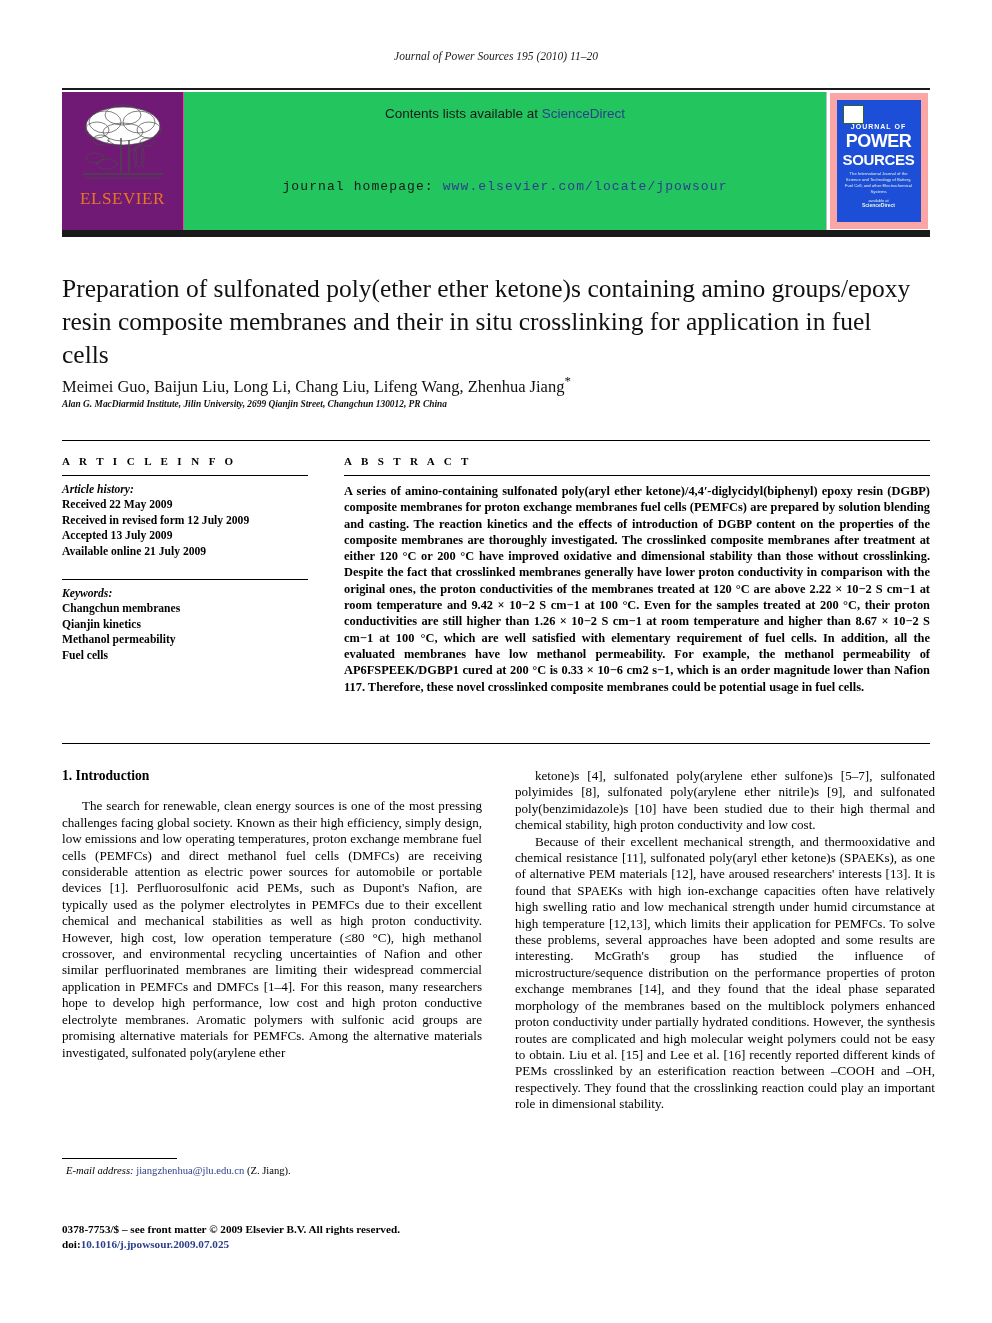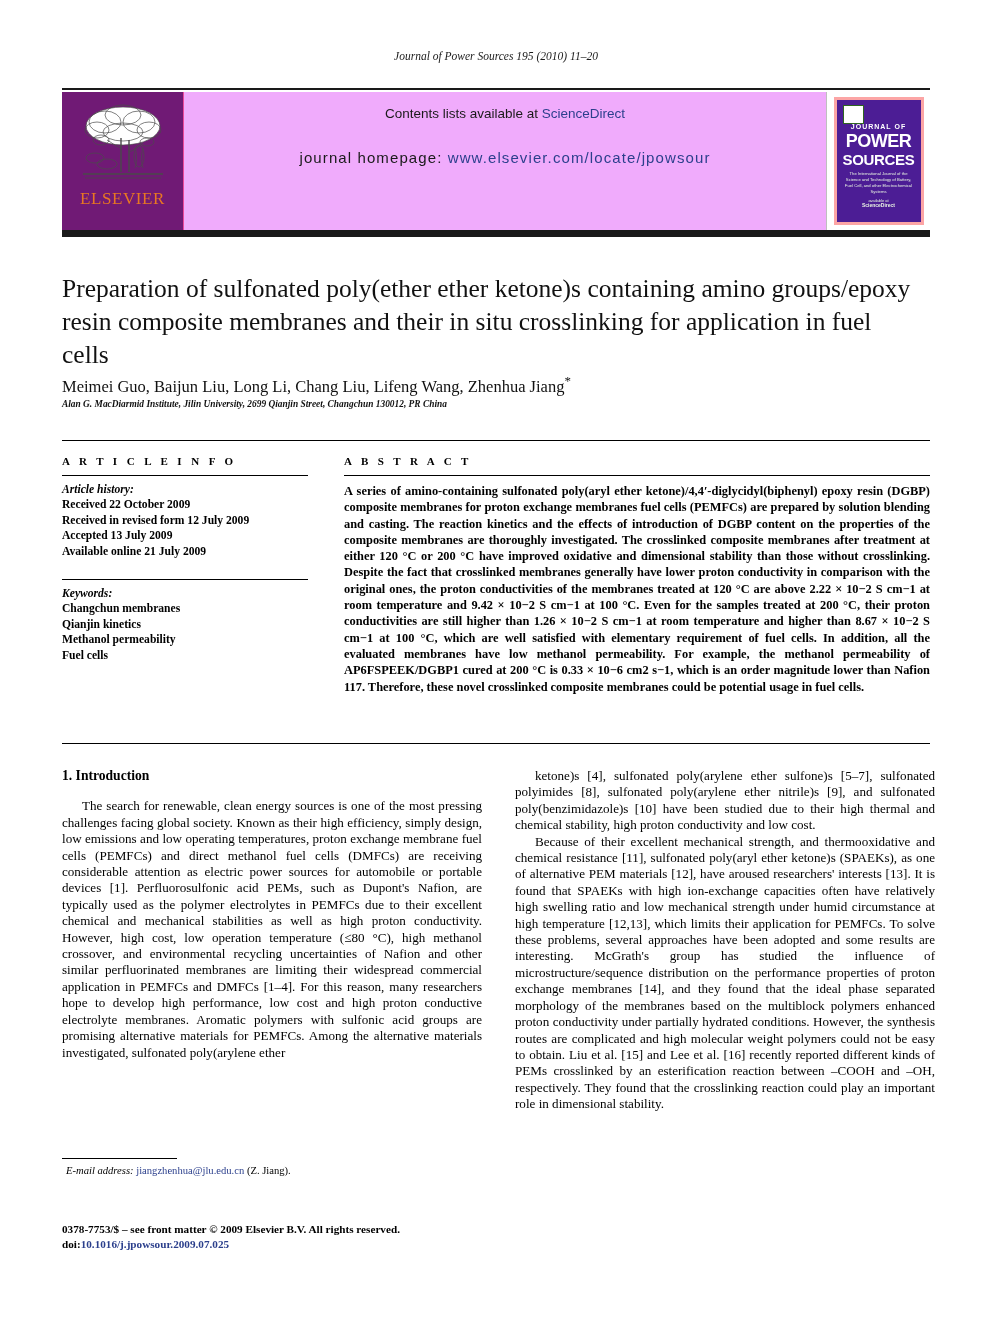--- a/index.html
+++ b/index.html
@@ -67,68 +67,69 @@
   .elsevier-word {
     font-family: "Liberation Serif", serif;
     font-size: 17px;
     letter-spacing: 0.6px;
     color: #E87722;
     font-weight: 400;
     margin-top: 1px;
   }
   .masthead-center {
     flex: 1;
-    background: #f0abfc;
+    background: #22c55e;
     display: flex;
     flex-direction: column;
     align-items: center;
     justify-content: flex-start;
     padding-top: 14px;
     box-sizing: border-box;
+    gap: 38px;
   }
   .contents-line {
     font-family: "Liberation Sans", sans-serif;
     font-size: 13.5px;
     color: #1a1a1a;
   }
   .contents-line .sd {
     color: #2b3f8c;
   }
   .journal-title {
     font-family: "Liberation Serif", serif;
     font-size: 34px;
     color: #111;
     margin-top: 20px;
     letter-spacing: 0.2px;
   }
   .homepage-line {
-    font-family: Liberation Sans, sans-serif;
-    font-size: 15px;
+    font-family: Liberation Mono, monospace;
+    font-size: 13px;
     color: #1a1a1a;
-    margin-top: 28px;
+    margin-top: 20px;
     letter-spacing: 1.1px;
   }
   .homepage-line .url {
     color: #2b3f8c;
   }
   .cover-thumb {
     width: 104px;
     height: 138px;
     background: #ffffff;
     border-left: 1px solid #bfbfbf;
     display: flex;
     align-items: center;
     justify-content: center;
     box-sizing: border-box;
   }
   .cover-inner {
     width: 84px;
     height: 122px;
-    background: #4c1d95;
-    border: 3px solid #fca5a5;
+    background: #1d4ed8;
+    border: 7px solid #fca5a5;
     position: relative;
     overflow: hidden;
   }
   .cover-elsbox {
     position: absolute;
     left: 6px; top: 5px;
     width: 19px; height: 17px;
     background: #fff;
     border: 1px solid #2f6520;
   }
@@ -421,21 +422,21 @@
     <span>Meimei Guo, Baijun Liu, Long Li, Chang Liu, Lifeng Wang, Zhenhua Jiang</span><span class="star">*</span>
   </div>
   <div class="affiliation">Alan G. MacDiarmid Institute, Jilin University, 2699 Qianjin Street, Changchun 130012, PR China</div>
 
   <div class="band-rule-top"></div>
 
   <div class="info-col">
     <div class="sechead">A R T I C L E   I N F O</div>
     <div class="hr-thin"></div>
     <div class="info-label">Article history:</div>
-    <div class="info-line">Received 22 October 2009</div>
+    <div class="info-line">Received 22 May 2009</div>
     <div class="info-line">Received in revised form 12 July 2009</div>
     <div class="info-line">Accepted 13 July 2009</div>
     <div class="info-line">Available online 21 July 2009</div>
     <div class="info-gap"></div>
     <div class="hr-thin"></div>
     <div class="info-label">Keywords:</div>
     <div class="info-line">Changchun membranes</div>
     <div class="info-line">Qianjin kinetics</div>
     <div class="info-line">Methanol permeability</div>
     <div class="info-line">Fuel cells</div>

